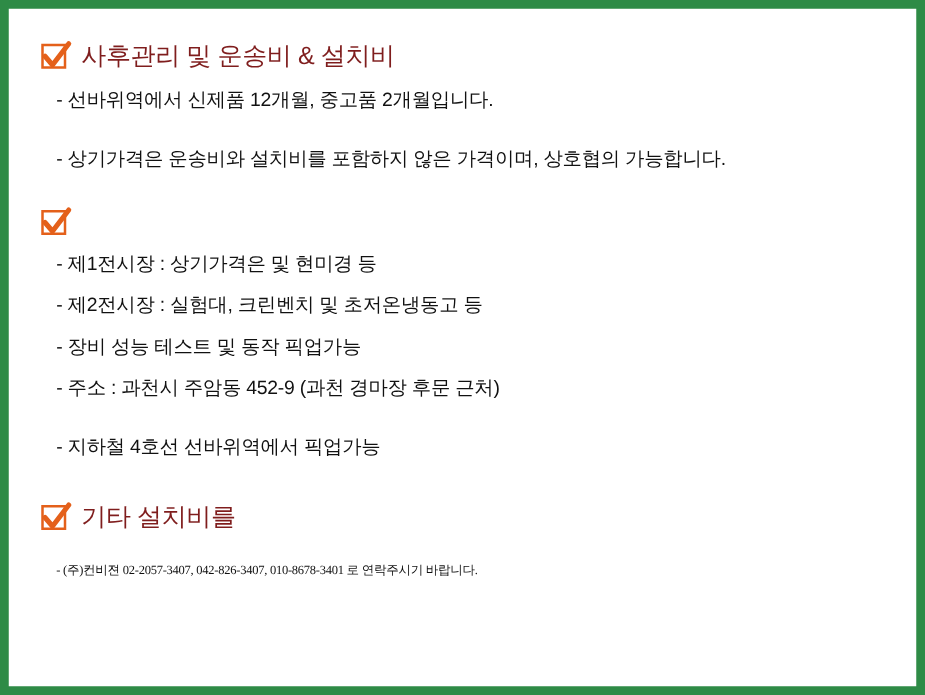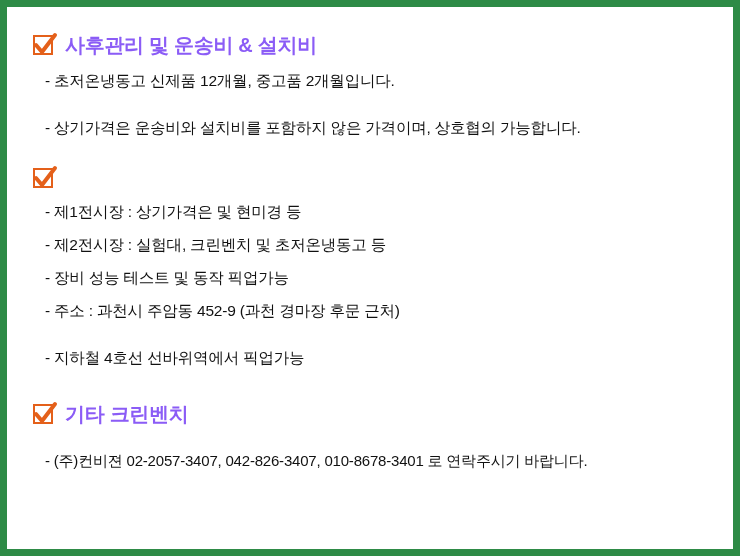--- a/index.html
+++ b/index.html
@@ -47,57 +47,57 @@
   .check-icon svg {
     position: absolute;
     left: -4px;
     top: -7px;
     width: 28px;
     height: 28px;
     display: block;
   }
   .sec-title {
     font-size: 20px;
-    font-weight: bold;
-    color: #8b5cf6;
+    font-weight: normal;
+    color: #7f1d1d;
     letter-spacing: -0.3px;
     line-height: 1.2;
     text-align: center;
   }
   .lines {
     padding-left: 12px;
   }
   .line {
     font-size: 15.5px;
     color: #111111;
     line-height: 1.55;
     margin-bottom: 9px;
     letter-spacing: -0.2px;
     white-space: nowrap;
   }
   .line:last-child { margin-bottom: 0; margin-top: 23px; }
   .sec-3 .lines { padding-left: 12px; }
-  .sec-3 .line { font-size: 15px; }
+  .sec-3 .line { font-size: 10px; font-family: Liberation Serif, serif; }
 </style>
 </head>
 <body>
 
 <div class="page">
 
   <div class="section sec-1">
     <div class="sec-head">
       <span class="check-icon">
         <svg viewBox="0 0 28 28" xmlns="http://www.w3.org/2000/svg">
           <path d="M5 15 L11 22 L24 5" fill="none" stroke="#e4601a" stroke-width="4" stroke-linecap="round" stroke-linejoin="round"></path>
         </svg>
       </span>
       <span class="sec-title">사후관리 및 운송비 &amp; 설치비</span>
     </div>
     <div class="lines">
-      <div class="line">- 초저온냉동고 신제품 12개월, 중고품 2개월입니다.</div>
+      <div class="line">- 선바위역에서 신제품 12개월, 중고품 2개월입니다.</div>
       <div class="line">- 상기가격은 운송비와 설치비를 포함하지 않은 가격이며, 상호협의 가능합니다.</div>
     </div>
   </div>
 
   <div class="section sec-2">
     <div class="sec-head">
       <span class="check-icon">
         <svg viewBox="0 0 28 28" xmlns="http://www.w3.org/2000/svg">
           <path d="M5 15 L11 22 L24 5" fill="none" stroke="#e4601a" stroke-width="4" stroke-linecap="round" stroke-linejoin="round"></path>
         </svg>
@@ -112,20 +112,20 @@
     </div>
   </div>
 
   <div class="section sec-3">
     <div class="sec-head">
       <span class="check-icon">
         <svg viewBox="0 0 28 28" xmlns="http://www.w3.org/2000/svg">
           <path d="M5 15 L11 22 L24 5" fill="none" stroke="#e4601a" stroke-width="4" stroke-linecap="round" stroke-linejoin="round"></path>
         </svg>
       </span>
-      <span class="sec-title">기타 크린벤치</span>
+      <span class="sec-title">기타 설치비를</span>
     </div>
     <div class="lines">
       <div class="line">- (주)컨비젼 02-2057-3407, 042-826-3407, 010-8678-3401 로 연락주시기 바랍니다.</div>
     </div>
   </div>
 
 </div>
 
 </body></html>

